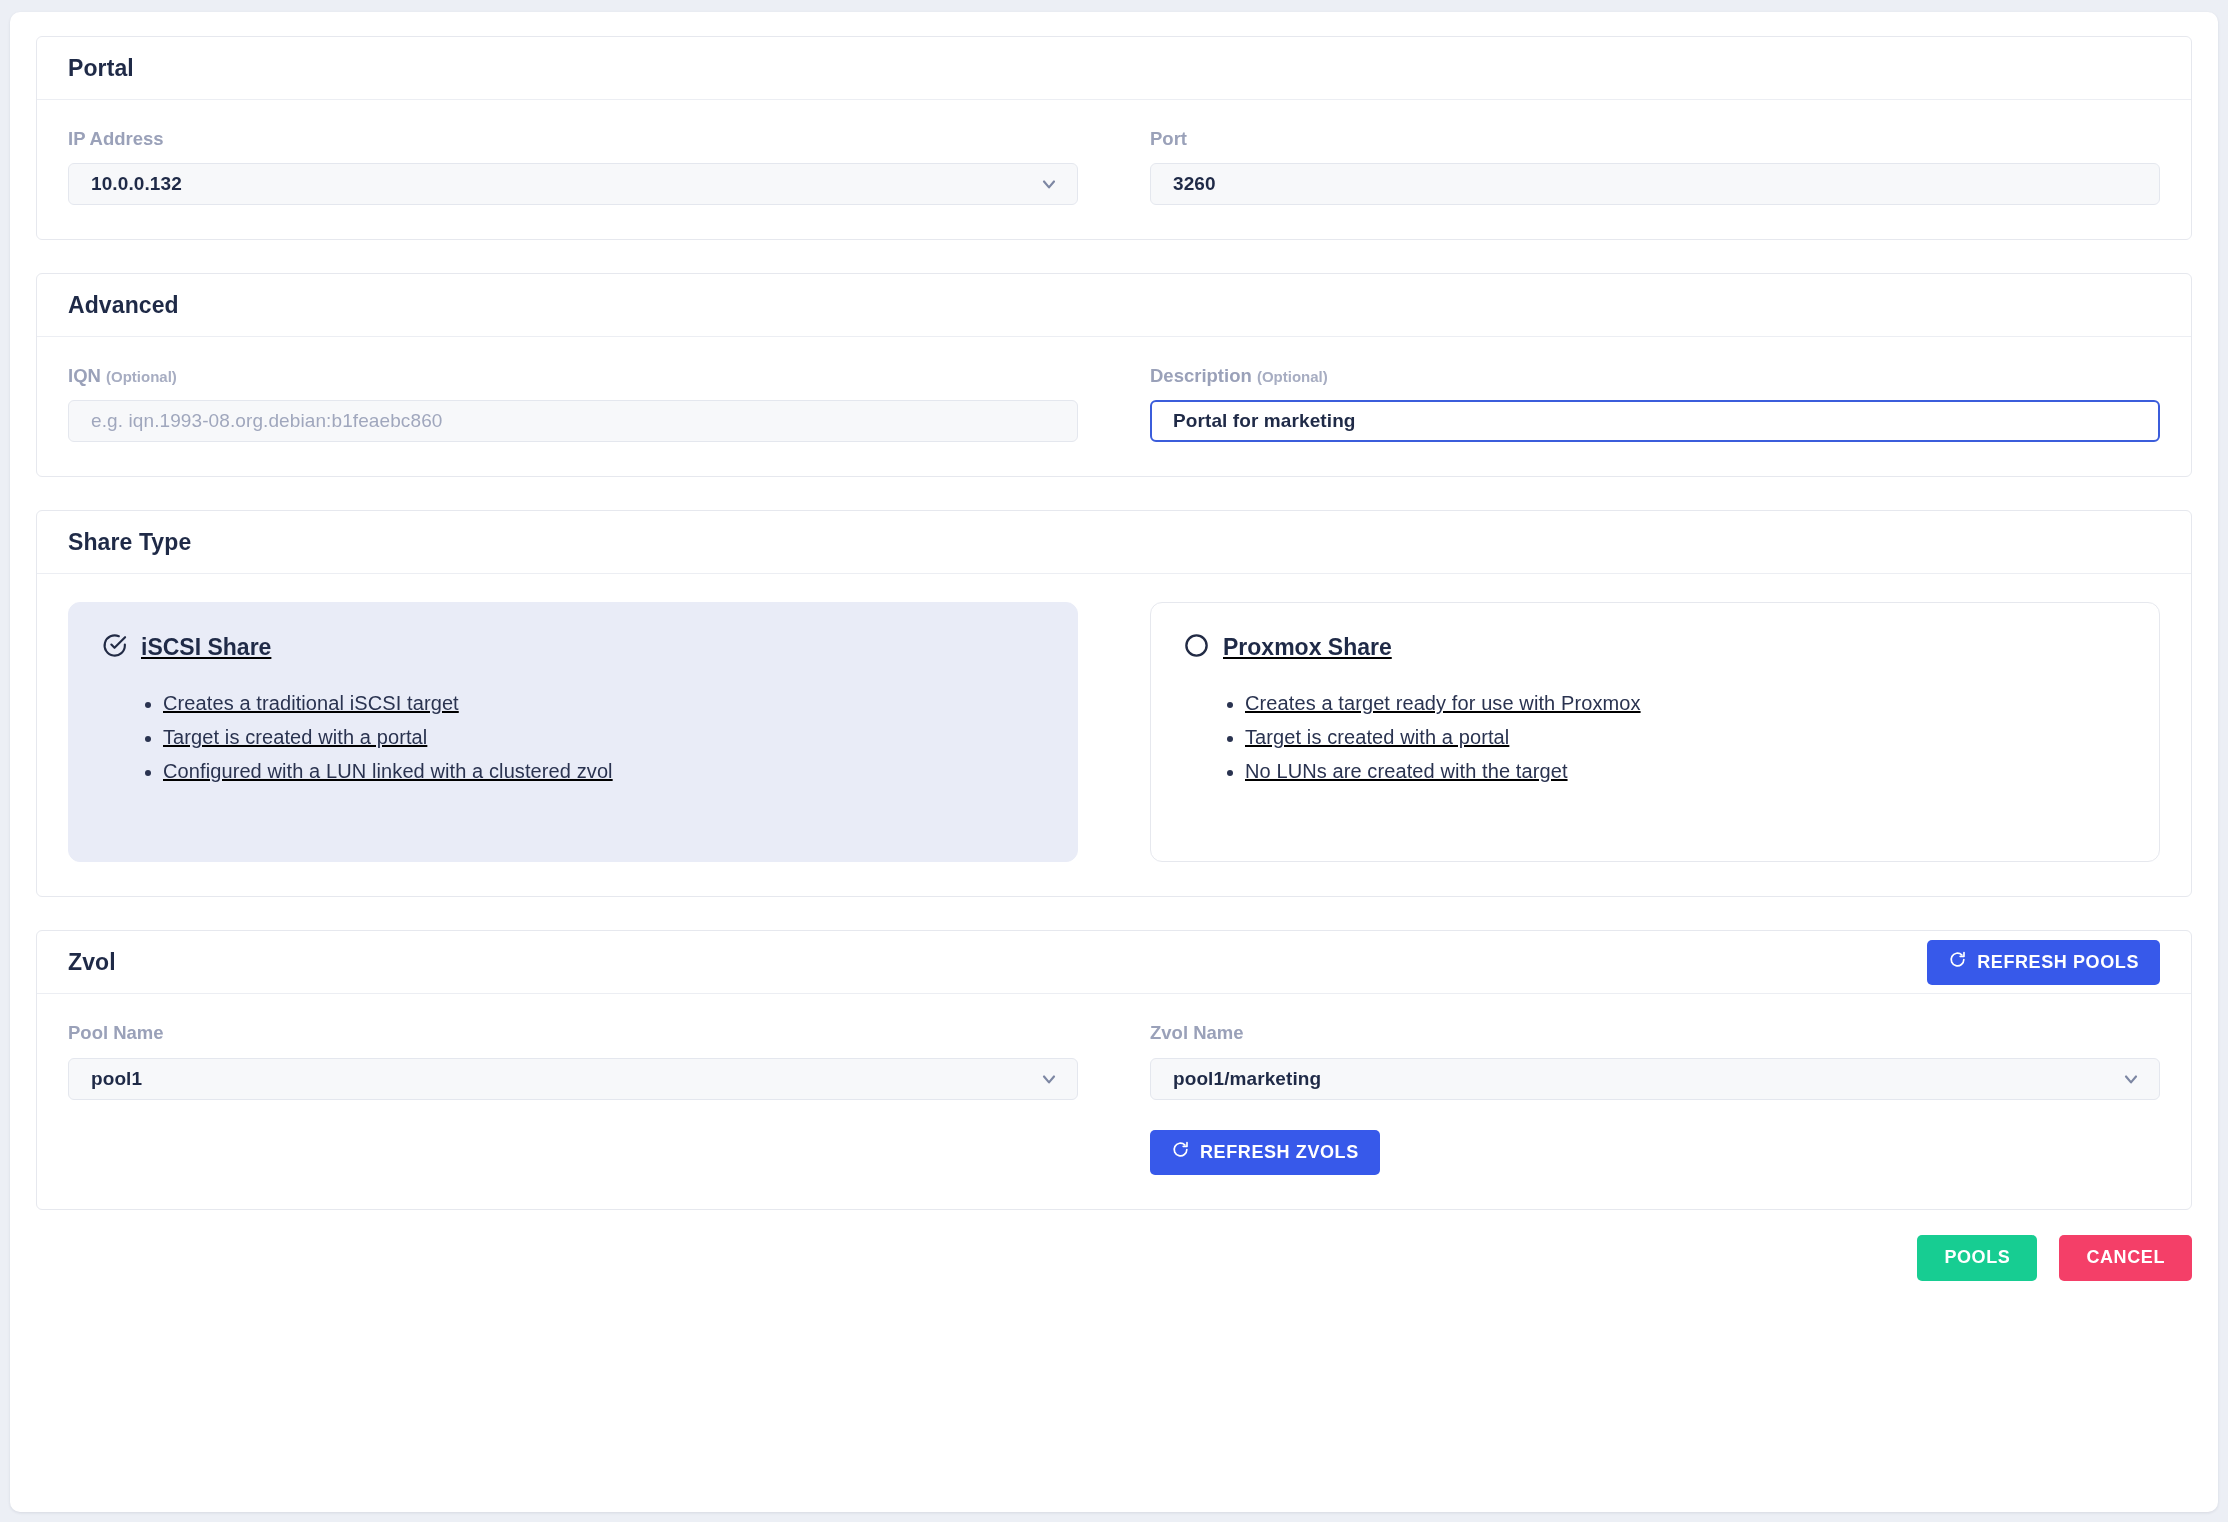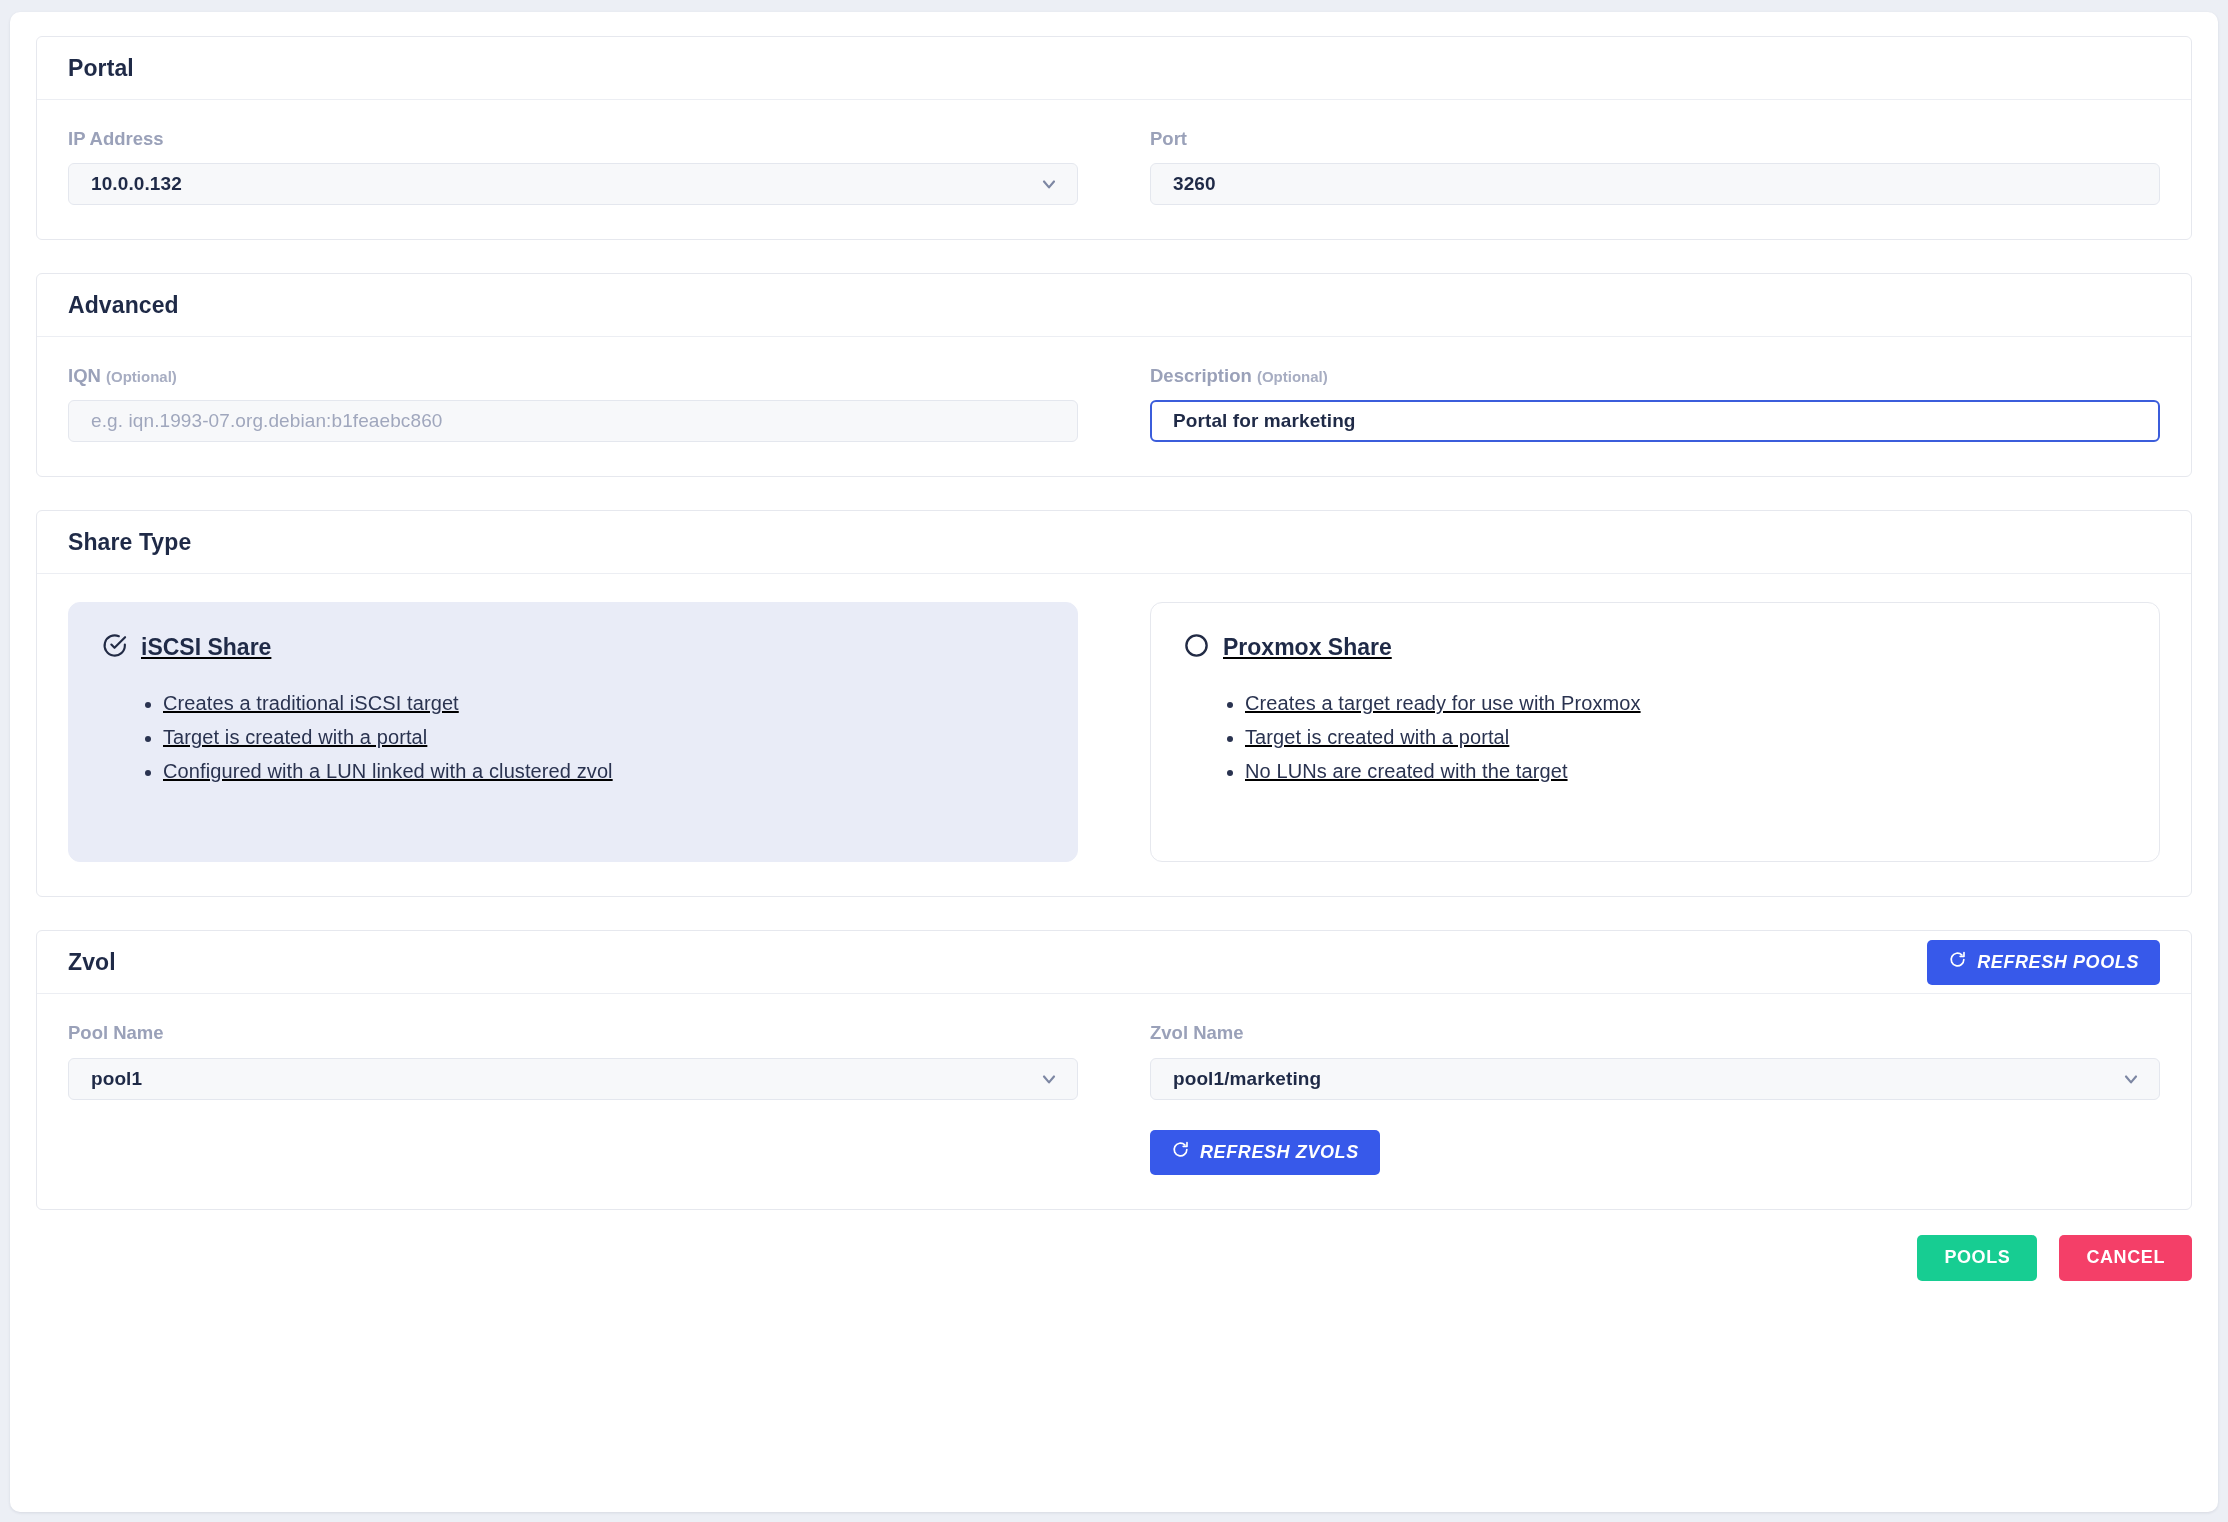--- a/index.html
+++ b/index.html
@@ -177,21 +177,20 @@
     font-family: "Liberation Sans", sans-serif;
     font-weight: bold;
     letter-spacing: .6px;
   }
   .btn-blue {
     background: #3759ea;
     color: #ffffff;
     height: 45px;
     padding: 0 21px;
     font-size: 18px;
-    font-style: italic;
   }
   .btn-green {
     background: #17cd92;
     color: #ffffff;
     height: 46px;
     padding: 0 27px;
     font-size: 18px;
   }
   .btn-red {
     background: #f43f68;
@@ -255,21 +254,21 @@
         <span class="card-title">Advanced</span>
       </div>
       <div class="card-body">
         <div class="grid2">
           <div class="col">
             <div class="field-label">
               <span>IQN</span>
               <span class="opt">(Optional)</span>
             </div>
             <div class="control">
-              <span class="placeholder">e.g. iqn.1993-07.org.debian:b1feaebc860</span>
+              <span class="placeholder">e.g. iqn.1993-08.org.debian:b1feaebc860</span>
             </div>
           </div>
           <div class="col">
             <div class="field-label">
               <span>Description</span>
               <span class="opt">(Optional)</span>
             </div>
             <div class="control focused">
               <span class="value">Portal for marketing</span>
             </div>

